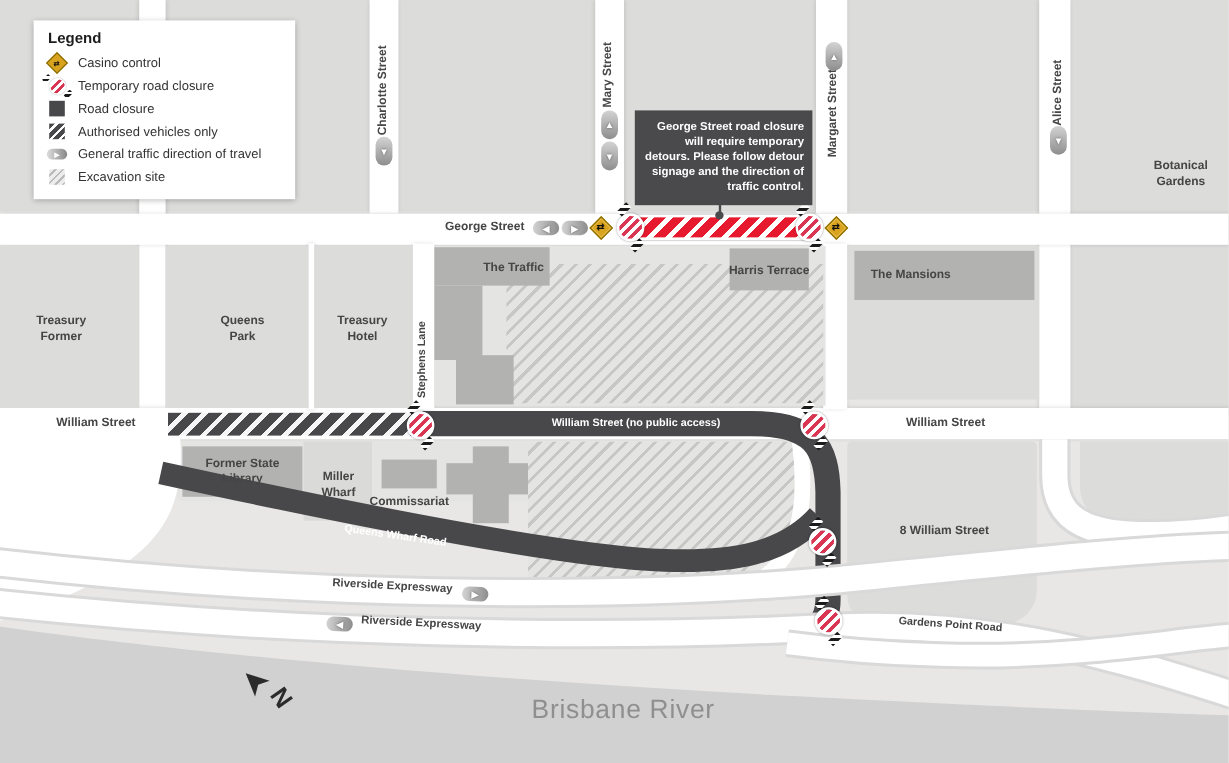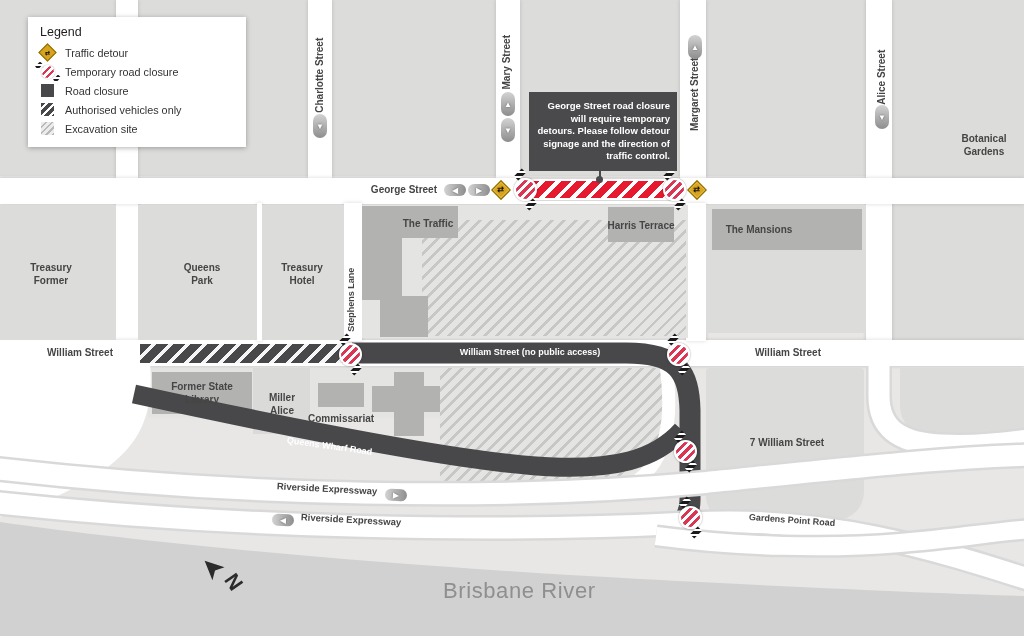--- a/index.html
+++ b/index.html
@@ -19,21 +19,21 @@
   .no-entry::before,.no-entry::after{content:"";position:absolute;width:6px;height:11px;background:repeating-linear-gradient(135deg,#1a1a1a 0 2.5px,#fff 2.5px 5px);transform:rotate(45deg)}
   .no-entry::before{top:-11px;left:1px}
   .no-entry::after{bottom:-11px;right:1px}
   .diamond{position:absolute;width:17px;height:17px;display:flex;align-items:center;justify-content:center;z-index:41}
   .diamond .dsq{width:12px;height:12px;background:#d8a41f;border:1px solid #8a6d00;transform:rotate(45deg);box-shadow:inset 0 0 0 1px #e9bc49}
   .diamond .dg{position:absolute;font-size:8px;font-weight:bold;color:#111}
   .pill{position:absolute;display:flex;align-items:center;justify-content:center;border-radius:8px;color:#fff;text-shadow:0 0 2px #555;font-size:8px;z-index:35}
   .pill.v{width:14px;height:24px;background:linear-gradient(180deg,#d3d3d3,#8d8d8d)}
   .pill.h{width:22px;height:12px;background:linear-gradient(90deg,#d3d3d3,#8d8d8d)}
   .legend{position:absolute;left:28px;top:17px;width:218px;background:#fff;box-shadow:0 1px 5px rgba(0,0,0,.3);padding:8px 10px 9px 10px;z-index:60;box-sizing:border-box}
-  .legend-title{font-size:12.5px;font-weight:normal;color:#1d1d1d;margin:0 0 4px 2px}
+  .legend-title{font-size:12.5px;font-weight:bold;color:#1d1d1d;margin:0 0 4px 2px}
   .legend-row{display:flex;align-items:center;gap:8px;height:19px}
   .legend-label{font-size:10.8px;color:#333;white-space:nowrap}
   .legend-icon{width:19px;flex:0 0 19px;display:flex;justify-content:center;align-items:center}
   .li-red{width:13px;height:13px;background:#e6192e}
   .li-dark{width:13px;height:13px;background:#48484a}
   .li-auth{width:13px;height:13px;background:repeating-linear-gradient(135deg,#48484a 0 3.5px,#fff 3.5px 5.5px)}
   .li-ex{width:13px;height:13px;background:repeating-linear-gradient(135deg,#ececec 0 3px,#b9b9b9 3px 4.5px)}
   .li-pill{width:17px;height:9px;border-radius:5px;background:linear-gradient(90deg,#ddd,#878787);display:flex;align-items:center;justify-content:center;font-size:6px;color:#fff}
   .li-circle{position:relative;width:12px;height:12px;border-radius:50%;background:repeating-linear-gradient(135deg,#d93654 0 2.5px,#fff 2.5px 5px);border:1px solid #fff;box-shadow:0 0 1px #777}
   .li-circle::before,.li-circle::after{content:"";position:absolute;width:4px;height:7px;background:repeating-linear-gradient(135deg,#1a1a1a 0 2px,#fff 2px 4px);transform:rotate(45deg)}
@@ -175,55 +175,63 @@
   <div class="lbl z30" style="left:742px;top:515px;width:100px;font-size:9px;transform:rotate(4deg)">Gardens Point Road</div>
 
   <div class="lbl wrap z30" style="left:21px;top:262px;width:60px">Treasury Former</div>
   <div class="lbl wrap z30" style="left:174px;top:262px;width:56px">Queens Park</div>
   <div class="lbl wrap z30" style="left:272px;top:262px;width:60px">Treasury Hotel</div>
   <div class="lbl z30" style="left:388px;top:218px;width:80px">The Traffic</div>
   <div class="lbl z30" style="left:605px;top:220px;width:72px">Harris Terrace</div>
   <div class="lbl z30" style="left:721px;top:224px;width:76px">The Mansions</div>
   <div class="lbl wrap z30" style="left:950px;top:133px;width:68px">Botanical Gardens</div>
   <div class="lbl wrap z30" style="left:160px;top:381px;width:84px">Former State Library</div>
-  <div class="lbl wrap z30" style="left:262px;top:392px;width:40px">Miller Alice</div>
+  <div class="lbl wrap z30" style="left:262px;top:392px;width:40px">Miller Wharf</div>
   <div class="lbl z30" style="left:308px;top:413px;width:64px">Commissariat</div>
-  <div class="lbl z30" style="left:737px;top:437px;width:100px">7 William Street</div>
+  <div class="lbl z30" style="left:737px;top:437px;width:100px">8 William Street</div>
 
   <div class="callout">George Street road closure will require temporary detours. Please follow detour signage and the direction of traffic control.</div>
   <div class="callout-line"></div>
   <div class="callout-dot"></div>
 
   <div class="legend">
     <div class="legend-title">Legend</div>
     <div class="legend-row">
       <span class="legend-icon">
           <span class="li-diamond">
             <span>⇄</span>
           </span>
         </span>
-      <span class="legend-label">Traffic detour</span>
+      <span class="legend-label">Casino control</span>
     </div>
     <div class="legend-row">
       <span class="legend-icon">
           <span class="li-circle"></span>
         </span>
       <span class="legend-label">Temporary road closure</span>
     </div>
     <div class="legend-row">
       <span class="legend-icon">
           <span class="li-dark"></span>
         </span>
       <span class="legend-label">Road closure</span>
     </div>
     <div class="legend-row">
       <span class="legend-icon">
           <span class="li-auth"></span>
         </span>
       <span class="legend-label">Authorised vehicles only</span>
+    </div>
+    <div class="legend-row">
+      <span class="legend-icon">
+          <span class="li-pill">
+            <span>▶</span>
+          </span>
+        </span>
+      <span class="legend-label">General traffic direction of travel</span>
     </div>
     <div class="legend-row">
       <span class="legend-icon">
           <span class="li-ex"></span>
         </span>
       <span class="legend-label">Excavation site</span>
     </div>
   </div>
 
   <div class="compass">

